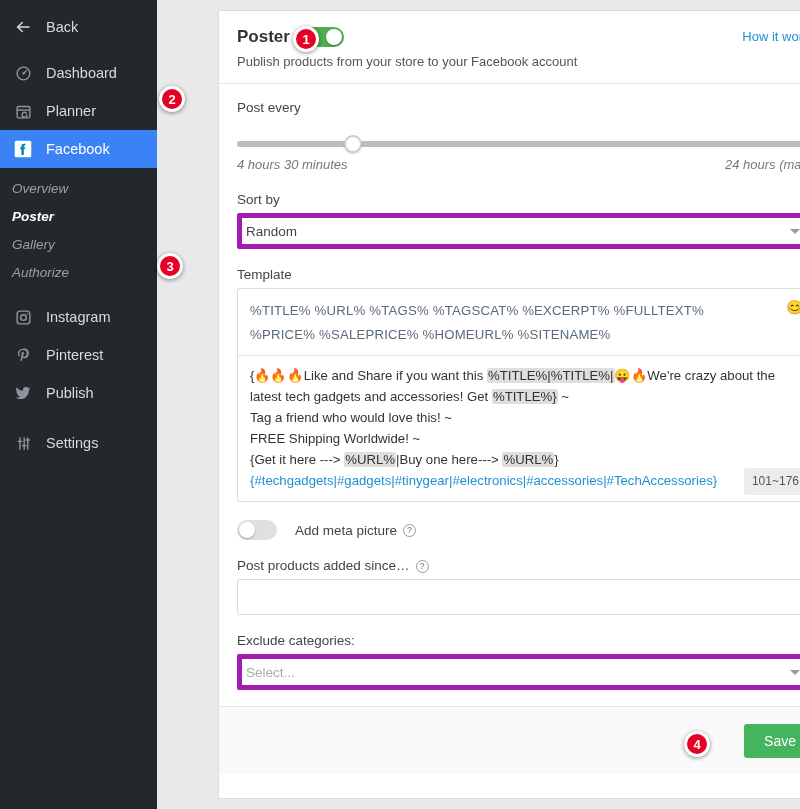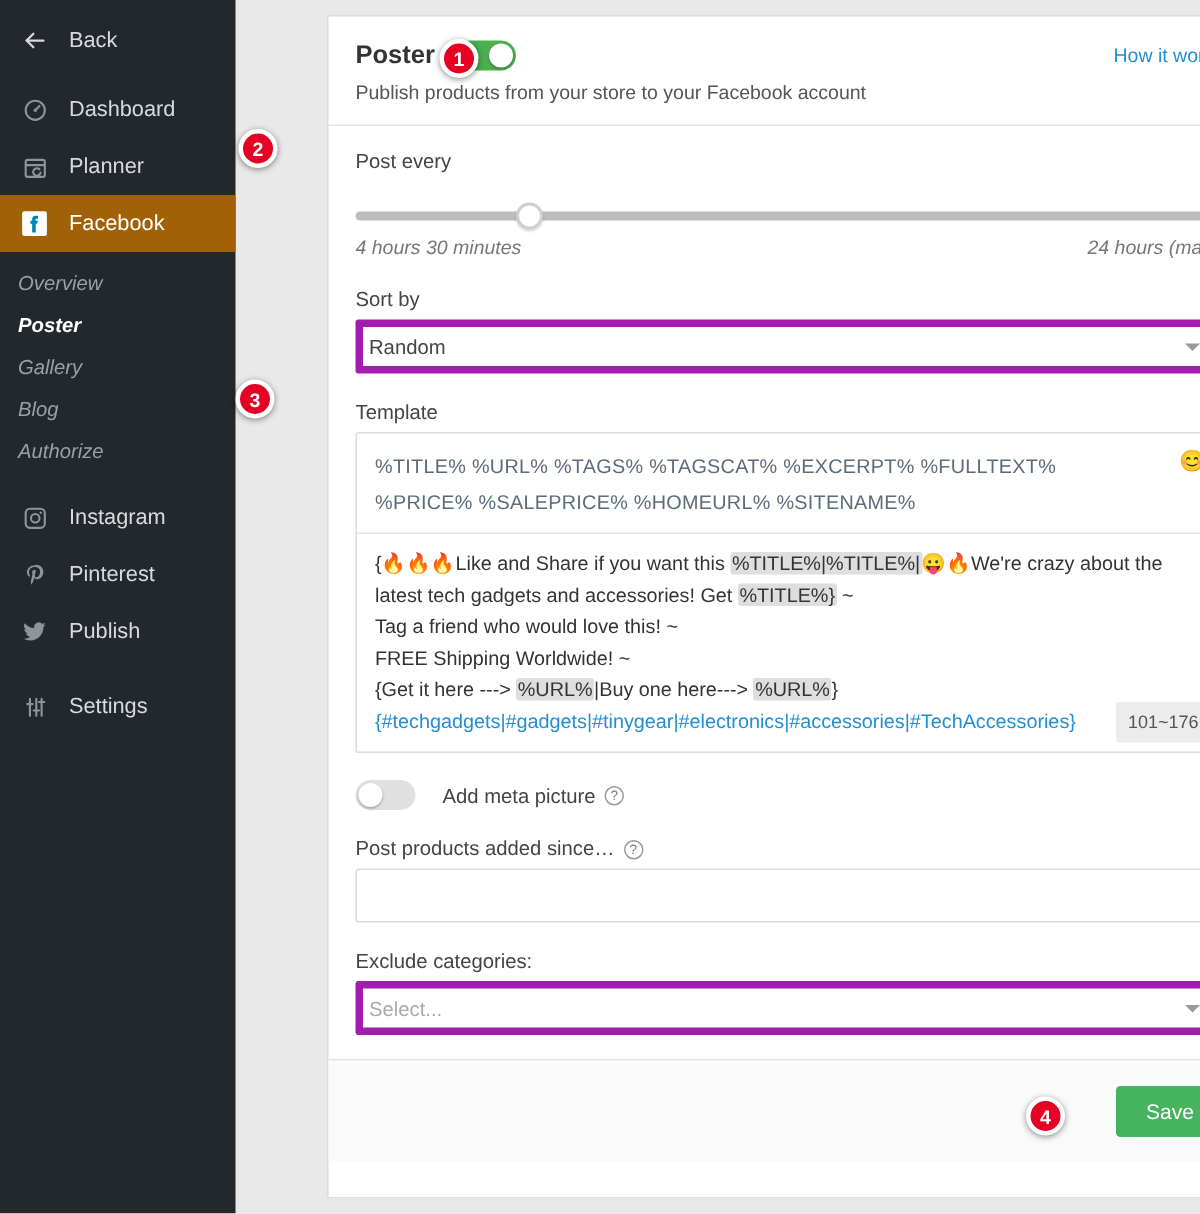--- a/index.html
+++ b/index.html
@@ -22,21 +22,21 @@
     display: flex; align-items: center;
     height: 38px; padding-left: 12px;
     font-size: 14.5px; color: #d8dade;
     cursor: pointer;
   }
   .nav-item .ico {
     width: 22px; height: 22px; margin-right: 12px;
     display: flex; align-items: center; justify-content: center;
     flex: 0 0 22px;
   }
-  .nav-item.active { background: #a16207; color: #fff; }
+  .nav-item.active { background: #3b82f6; color: #fff; }
   .nav-item.back { margin-bottom: 8px; }
   .sub-item {
     height: 28px; display: flex; align-items: center;
     padding-left: 12px; font-size: 13.5px; color: #9aa0a6;
     cursor: pointer;
   }
   .sub-item.current { color: #fff; font-weight: bold; }
   .nav-group { margin-top: 6px; font-style: italic; }
   .nav-gap { height: 12px; }
 
@@ -236,23 +236,20 @@
 
     <div class="nav-group">
       <div class="sub-item">
           <span>Overview</span>
         </div>
       <div class="sub-item current">
           <span>Poster</span>
         </div>
       <div class="sub-item">
           <span>Gallery</span>
-        </div>
-      <div class="sub-item">
-          <span>Blog</span>
         </div>
       <div class="sub-item">
           <span>Authorize</span>
         </div>
     </div>
 
     <div class="nav-gap"></div>
 
     <div class="nav-item">
       <span class="ico">

